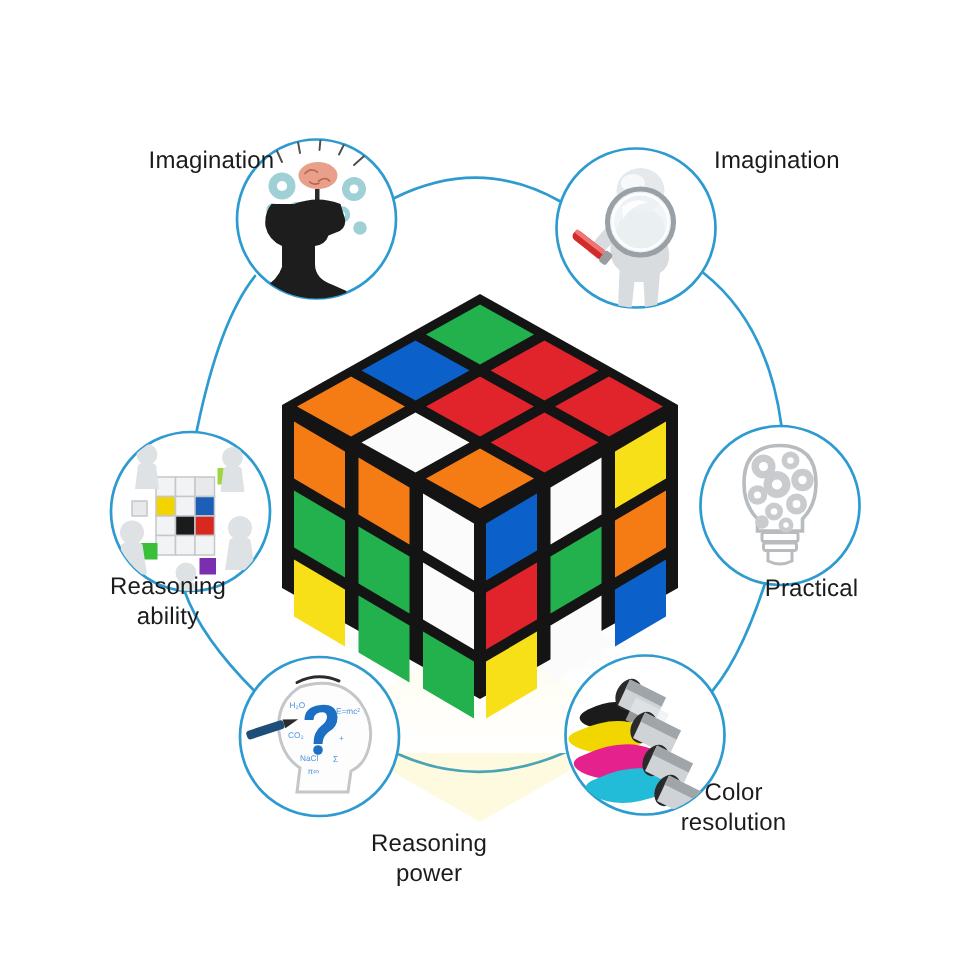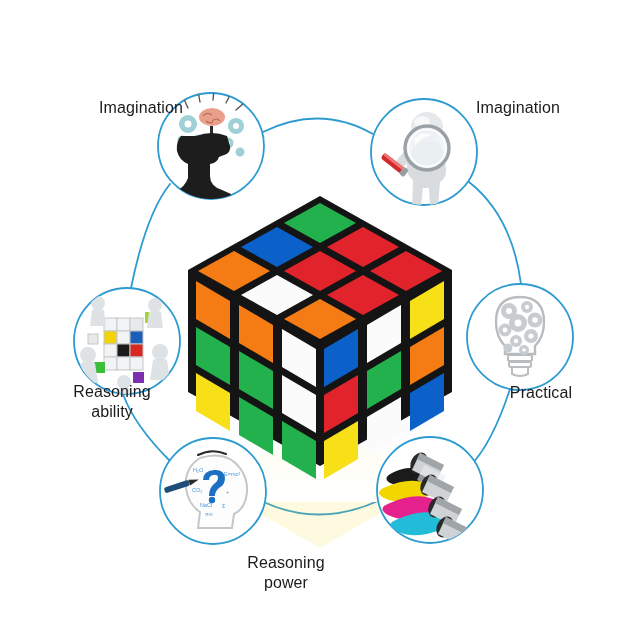--- a/index.html
+++ b/index.html
@@ -343,18 +343,20 @@
           <circle cx="124" cy="382" r="7"></circle>
           <path d="M118 389 q6 -4 12 0 l2 14 -16 0 z"></path>
         </g>
       </g>
     </g>
   </svg>
 
   <div class="label" style="left:95px;top:98px;width:92px;">Imagination</div>
   <div class="label" style="left:470px;top:98px;width:96px;">Imagination</div>
   <div class="label" style="left:505px;top:383px;width:72px;">Practical</div>
+  <div class="label" style="left:444px;top:519px;width:90px;">Color
+resolution</div>
   <div class="label" style="left:242px;top:521px;width:88px;margin-top:32px;">Reasoning
 power</div>
   <div class="label" style="left:70px;top:382px;width:84px;">Reasoning
 ability</div>
 
 </div>
 
 </body></html>

